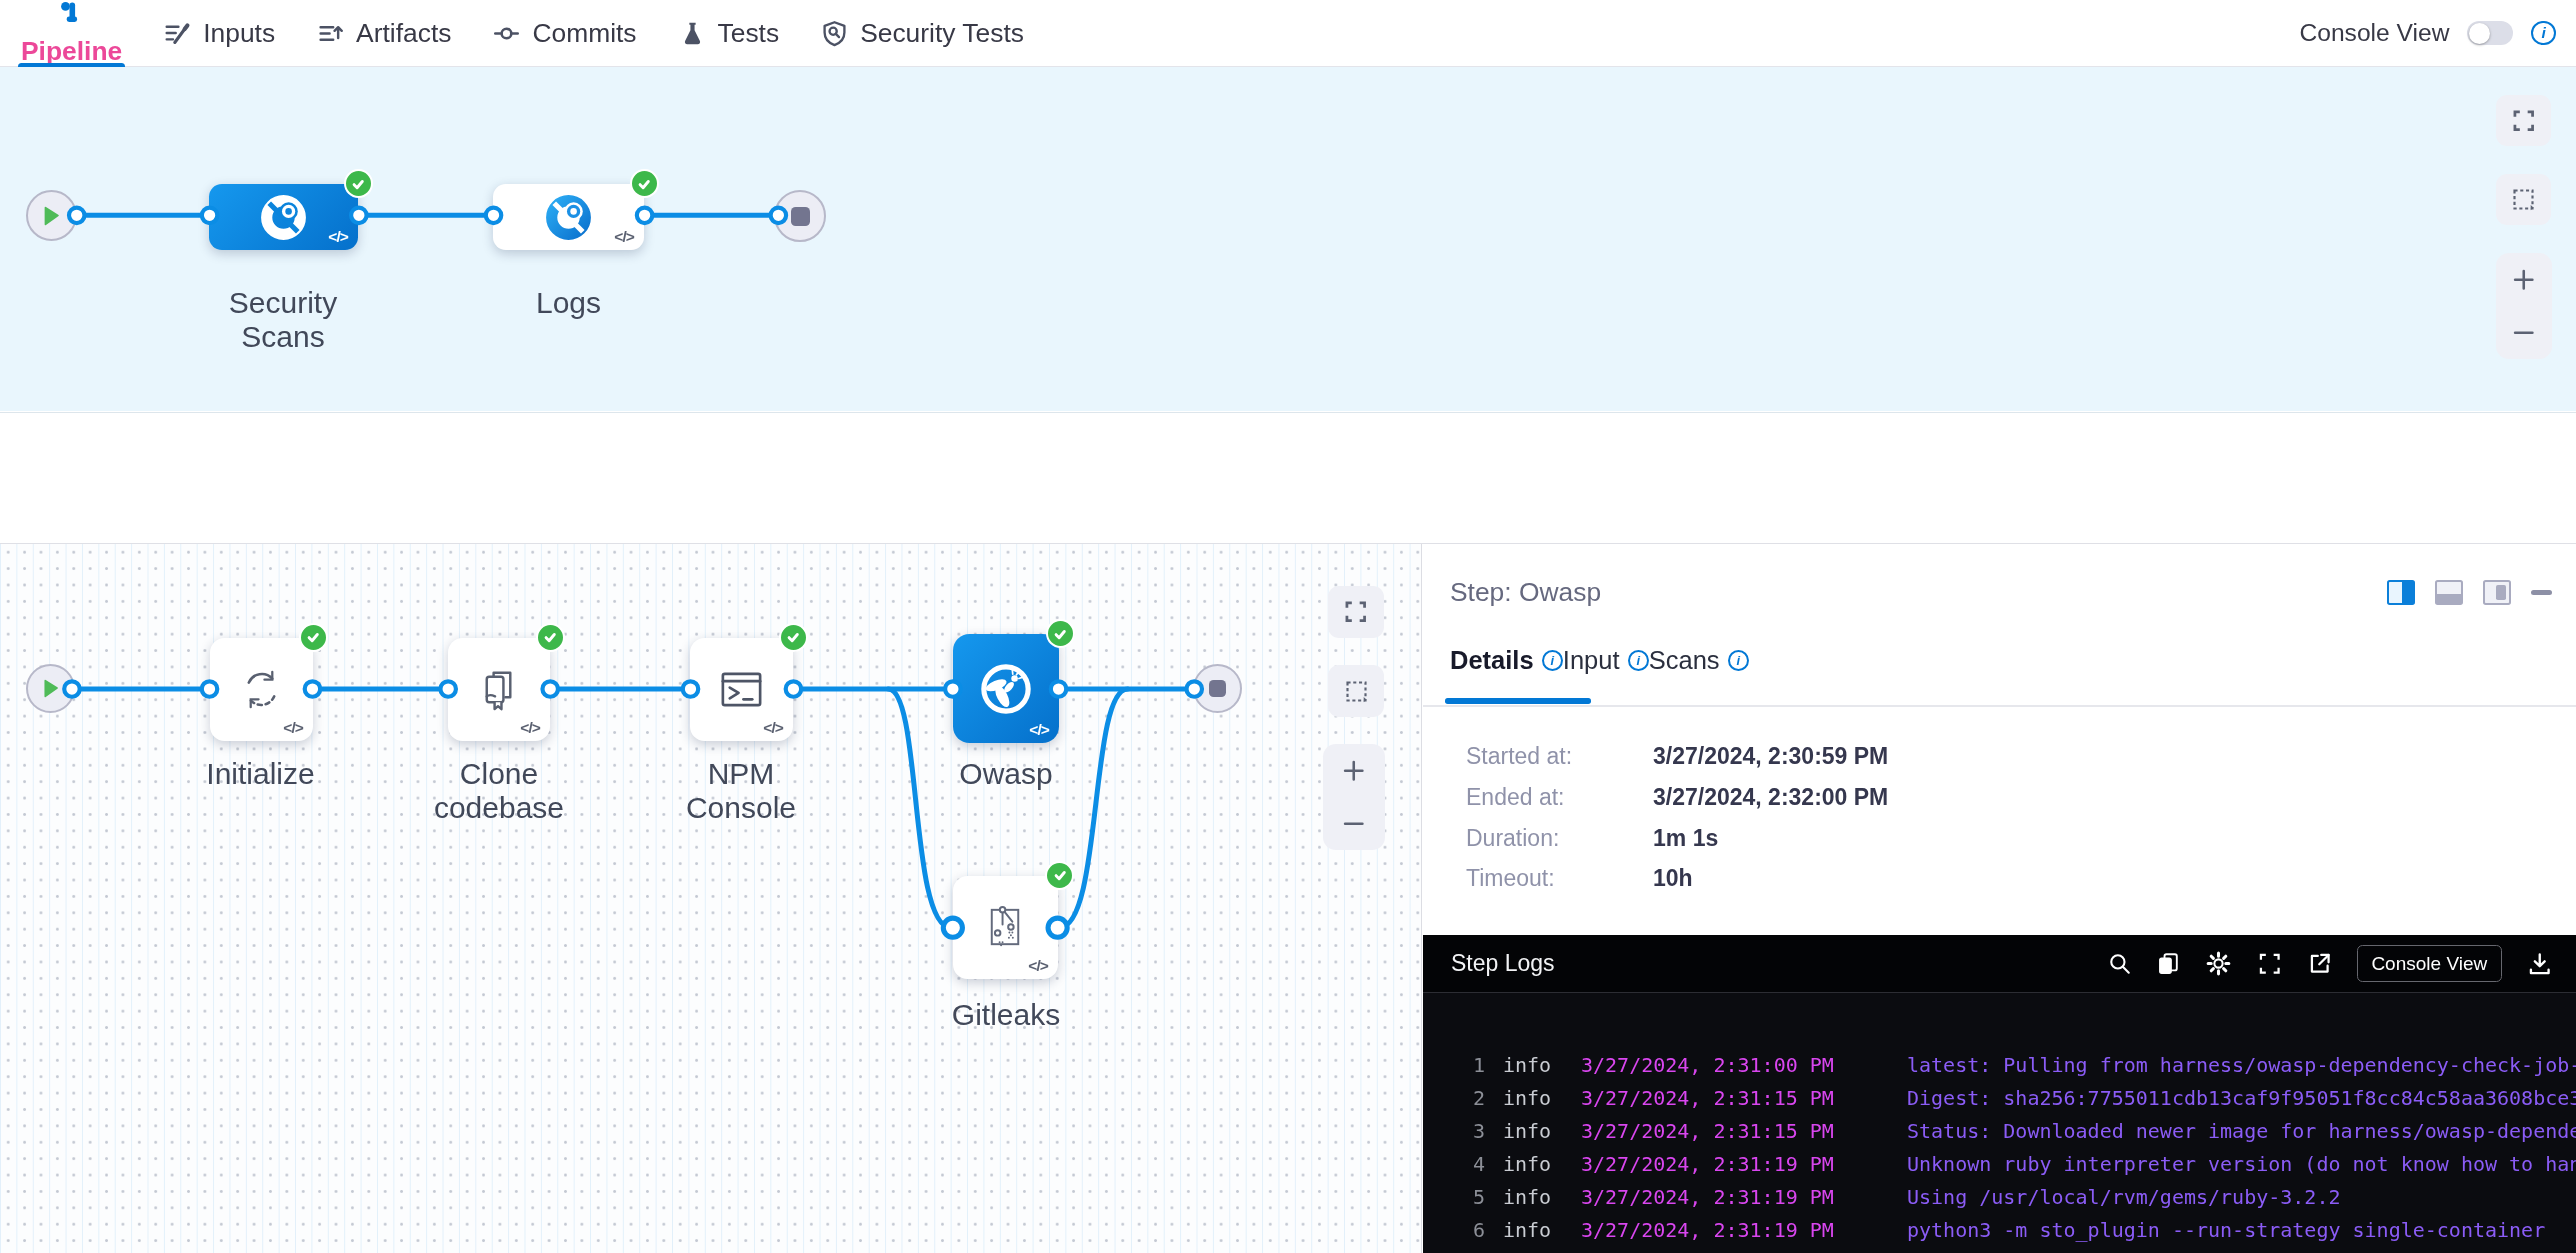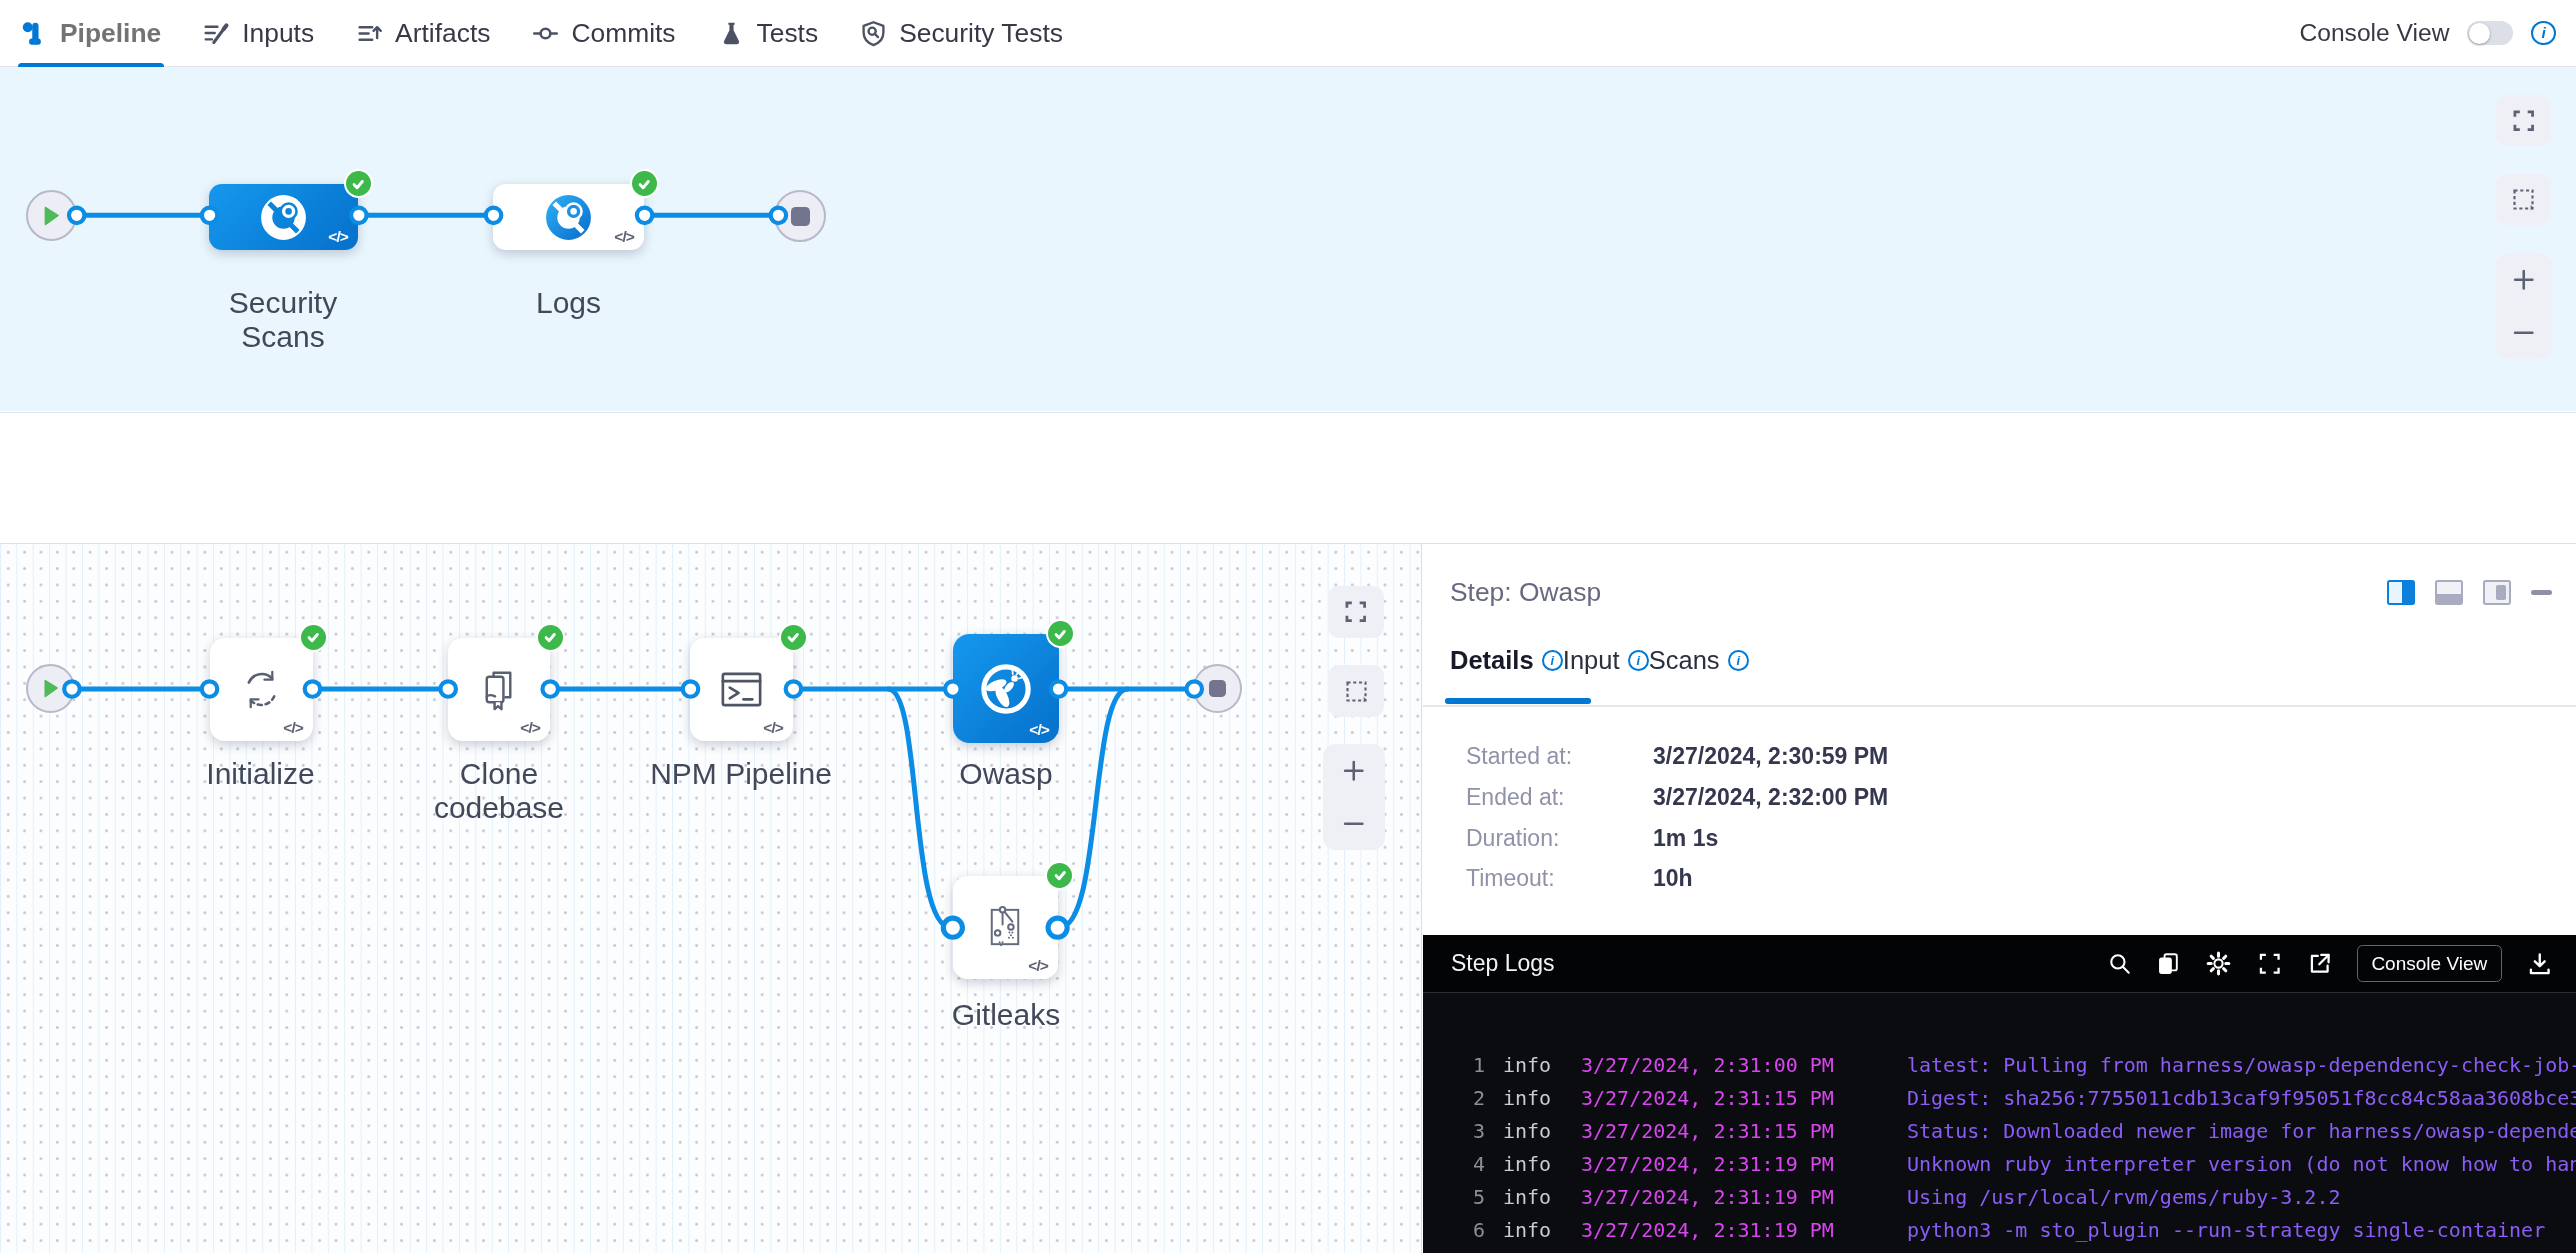--- a/index.html
+++ b/index.html
@@ -5,21 +5,21 @@
   * { margin:0; padding:0; box-sizing:border-box; }
   html,body { width:2576px; height:1253px; overflow:hidden; background:#fff;
     font-family:"Liberation Sans","DejaVu Sans",sans-serif; }
   #app { position:relative; width:2576px; height:1253px; }
 
   
   #topnav { position:absolute; left:0; top:0; width:2576px; height:67px; background:#fff;
     border-bottom:1.8px solid #e3e4ea; display:flex; align-items:center; padding:0 20px 0 21px; }
   .nav-item { position:relative; height:67px; display:flex; align-items:center; gap:12px;
     margin-right:42px; font-size:26.4px; font-weight:500; color:#383946; cursor:pointer; }
-  .nav-item.active { color:#737373; font-weight:700; }
+  .nav-item.active { color:#ec4899; font-weight:700;flex-direction:column; }
   .nav-underline { position:absolute; left:-2.7px; right:-2.7px; bottom:-1.8px; height:5.5px;
     background:#0278d5; border-radius:3.6px 3.6px 0 0; }
   .nav-right { margin-left:auto; display:flex; align-items:center; gap:18px; }
   .console-label { font-size:24.6px; color:#383946; }
   .toggle { width:46px; height:24.6px; border-radius:12.8px; background:#dcdee8; position:relative; cursor:pointer; }
   .toggle .knob { position:absolute; left:1.8px; top:1.8px; width:21px; height:21px; border-radius:50%;
     background:#fff; box-shadow:0 0.9px 2.7px rgba(0,0,0,.35); }
   .info-circ { width:24.6px; height:24.6px; border-radius:50%; border:2.3px solid #0278d5; color:#0278d5;
     display:flex; align-items:center; justify-content:center; font-size:15.5px; font-weight:700; font-style:italic; }
 
@@ -395,21 +395,21 @@
         <circle cx="1311" cy="159" r="8.5"></circle>
       </g>
       <g fill="#fff" stroke="#0b8de5" stroke-width="5.6">
         <circle cx="1046" cy="421" r="10.5"></circle>
           <circle cx="1161" cy="421" r="10.5"></circle>
       </g>
     </svg>
 
     <div class="graph-label" style="left:191px;top:213px;width:139px;">Initialize</div>
     <div class="graph-label" style="left:408px;top:213px;width:182px;">Clone codebase</div>
-    <div class="graph-label" style="left:650px;top:213px;width:182px;">NPM Pipeline</div>
+    <div class="graph-label" style="left:650px;top:213px;width:182px;">NPM Console</div>
     <div class="graph-label" style="left:915px;top:213px;width:182px;">Owasp</div>
     <div class="graph-label" style="left:915px;top:454px;width:182px;">Gitleaks</div>
 
     <div class="canvas-btn" style="left:1328px;top:42px;width:56px;height:52px;">
       <svg width="25.5" height="25.5" viewBox="0 0 26 26" fill="none" stroke="#5c6273" stroke-width="2.8">
           <path d="M4 9 V4 h5 M17 4 h5 v5 M22 17 v5 h-5 M9 22 H4 v-5"></path>
         </svg>
     </div>
     <div class="canvas-btn" style="left:1328px;top:121px;width:56px;height:52px;">
       <svg width="27" height="27" viewBox="0 0 30 30" fill="none" stroke="#5c6273" stroke-width="2.4">

